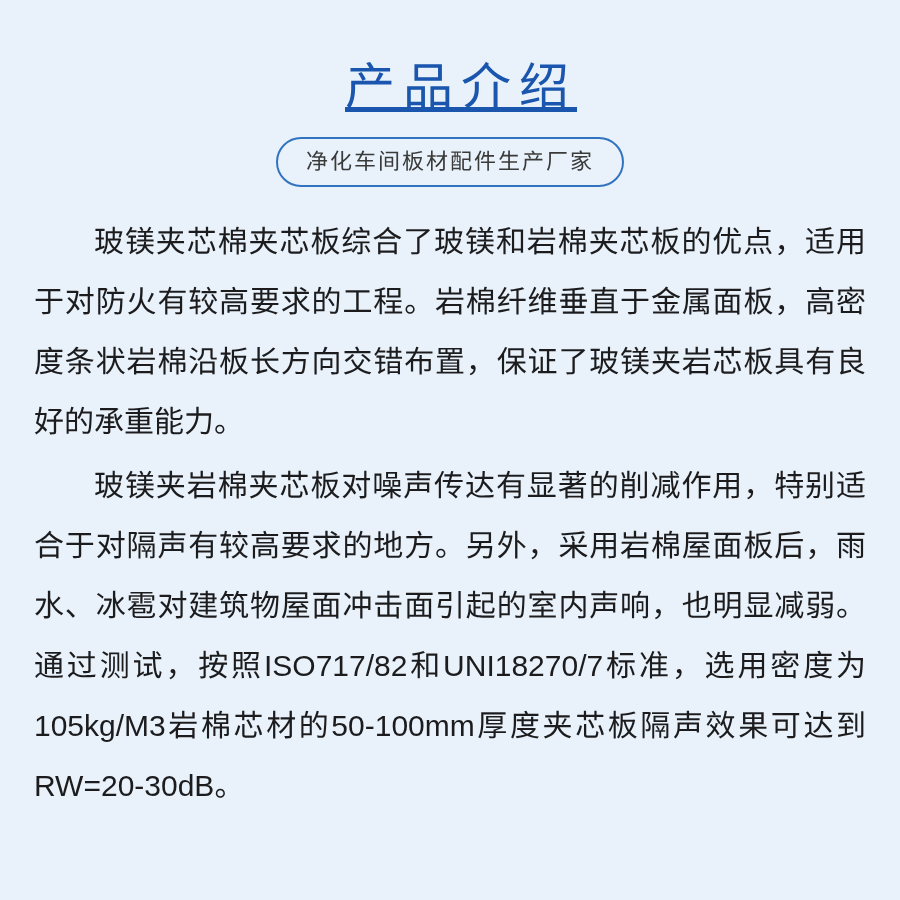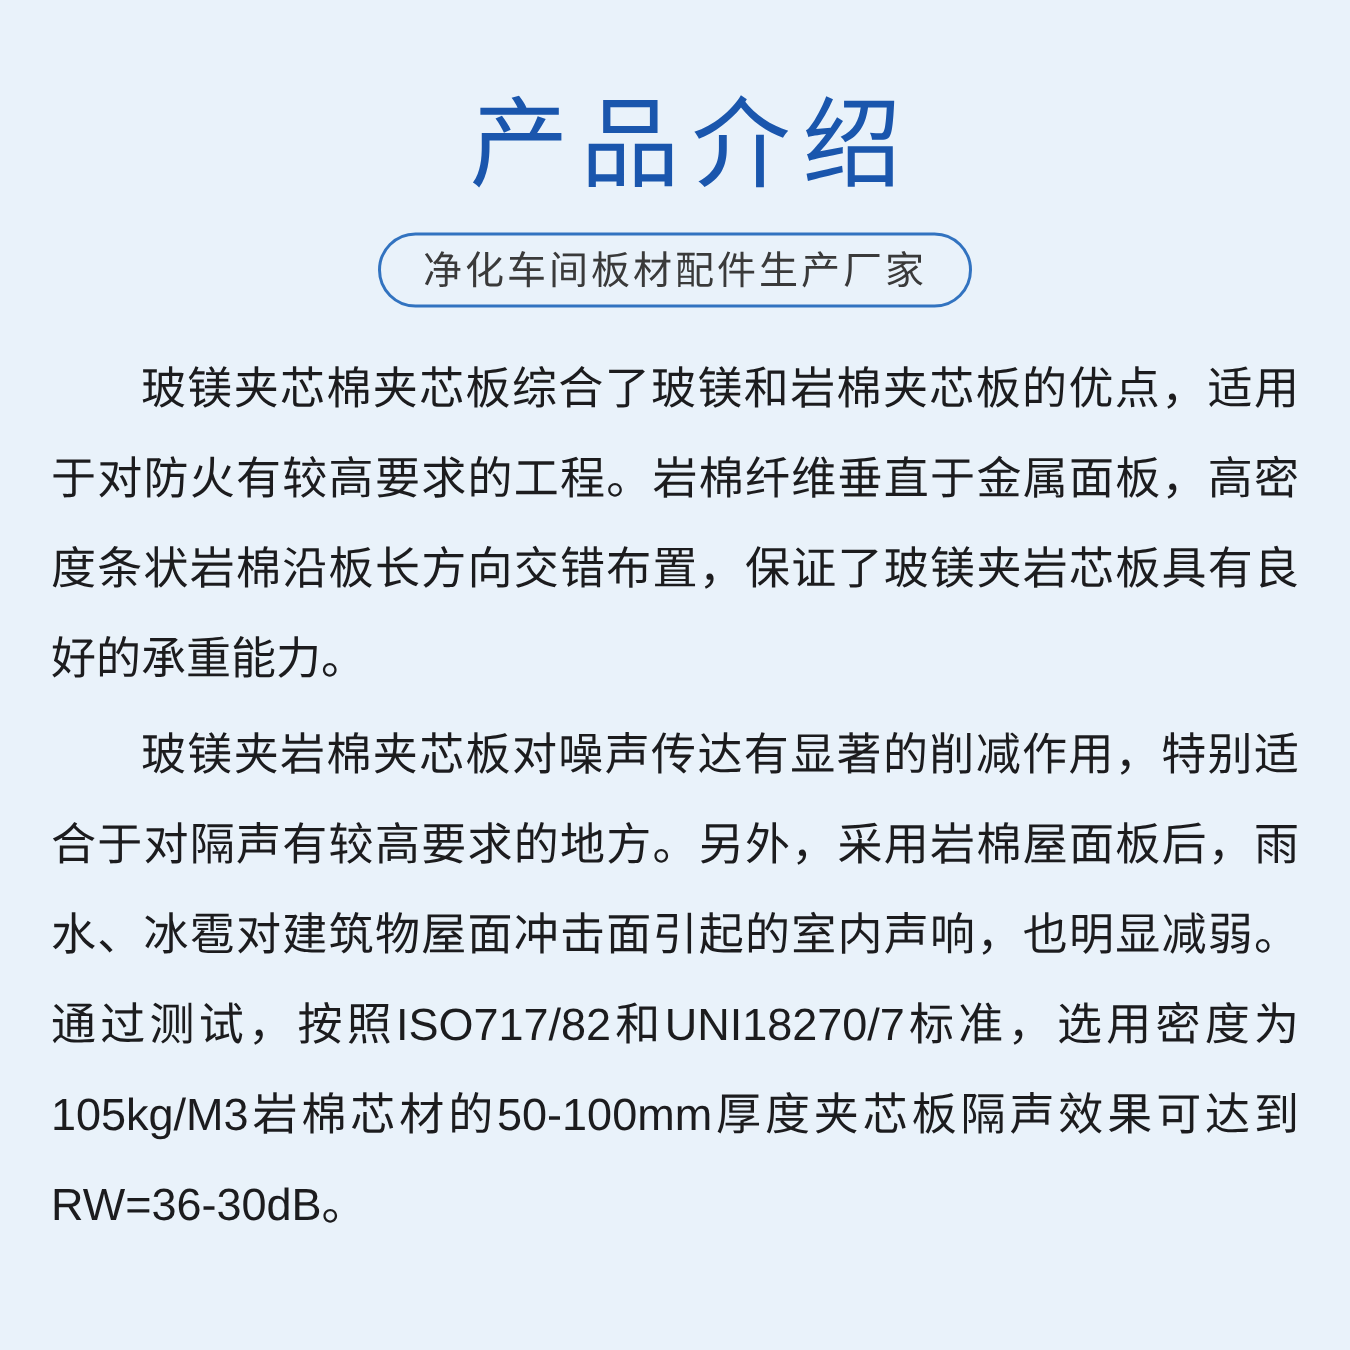--- a/index.html
+++ b/index.html
@@ -22,39 +22,41 @@
   .page {
     width: 900px;
     height: 900px;
   }
   .header {
     text-align: center;
     padding-top: 60px;
   }
   .page-title {
     margin: 0;
-    font-size: 66px;
+    font-size: 50px;
     line-height: 1.1;
     font-weight: 500;
     letter-spacing: 8px;
     padding-left: 22px; 
     color: var(--accent, #1a56ad);
+    text-decoration: underline;
   }
   .subtitle-badge {
     display: inline-block;
     margin-top: 22px;
     height: 50px;
     line-height: 46px;
     padding: 0 28px;
     border: 2px solid var(--badge_border, #3273c0);
     border-radius: 26px;
-    font-size: 26px;
+    font-size: 22px;
     letter-spacing: 2px;
     color: var(--badge_text, #3a3a3a);
     background: transparent;
+    font-family: Liberation Serif, serif;
   }
   .content {
     width: 840px;
     margin: 25px auto 0 auto;
     font-size: 30px;
     line-height: 60px;
     text-align: justify;
     color: var(--text, #1c1c1e);
   }
   .content p {
@@ -68,15 +70,15 @@
 <div class="page">
   <div class="header">
     <h1 class="page-title">产品介绍</h1>
     <div>
       <span class="subtitle-badge">净化车间板材配件生产厂家</span>
     </div>
   </div>
 
   <div class="content">
     <p>玻镁夹芯棉夹芯板综合了玻镁和岩棉夹芯板的优点，适用于对防火有较高要求的工程。岩棉纤维垂直于金属面板，高密度条状岩棉沿板长方向交错布置，保证了玻镁夹岩芯板具有良好的承重能力。</p>
-    <p>玻镁夹岩棉夹芯板对噪声传达有显著的削减作用，特别适合于对隔声有较高要求的地方。另外，采用岩棉屋面板后，雨水、冰雹对建筑物屋面冲击面引起的室内声响，也明显减弱。通过测试，按照ISO717/82和UNI18270/7标准，选用密度为105kg/M3岩棉芯材的50-100mm厚度夹芯板隔声效果可达到RW=36-30dB。</p>
+    <p>玻镁夹岩棉夹芯板对噪声传达有显著的削减作用，特别适合于对隔声有较高要求的地方。另外，采用岩棉屋面板后，雨水、冰雹对建筑物屋面冲击面引起的室内声响，也明显减弱。通过测试，按照ISO717/82和UNI18270/7标准，选用密度为105kg/M3岩棉芯材的50-100mm厚度夹芯板隔声效果可达到RW=20-30dB。</p>
   </div>
 </div>
 
 </body></html>

